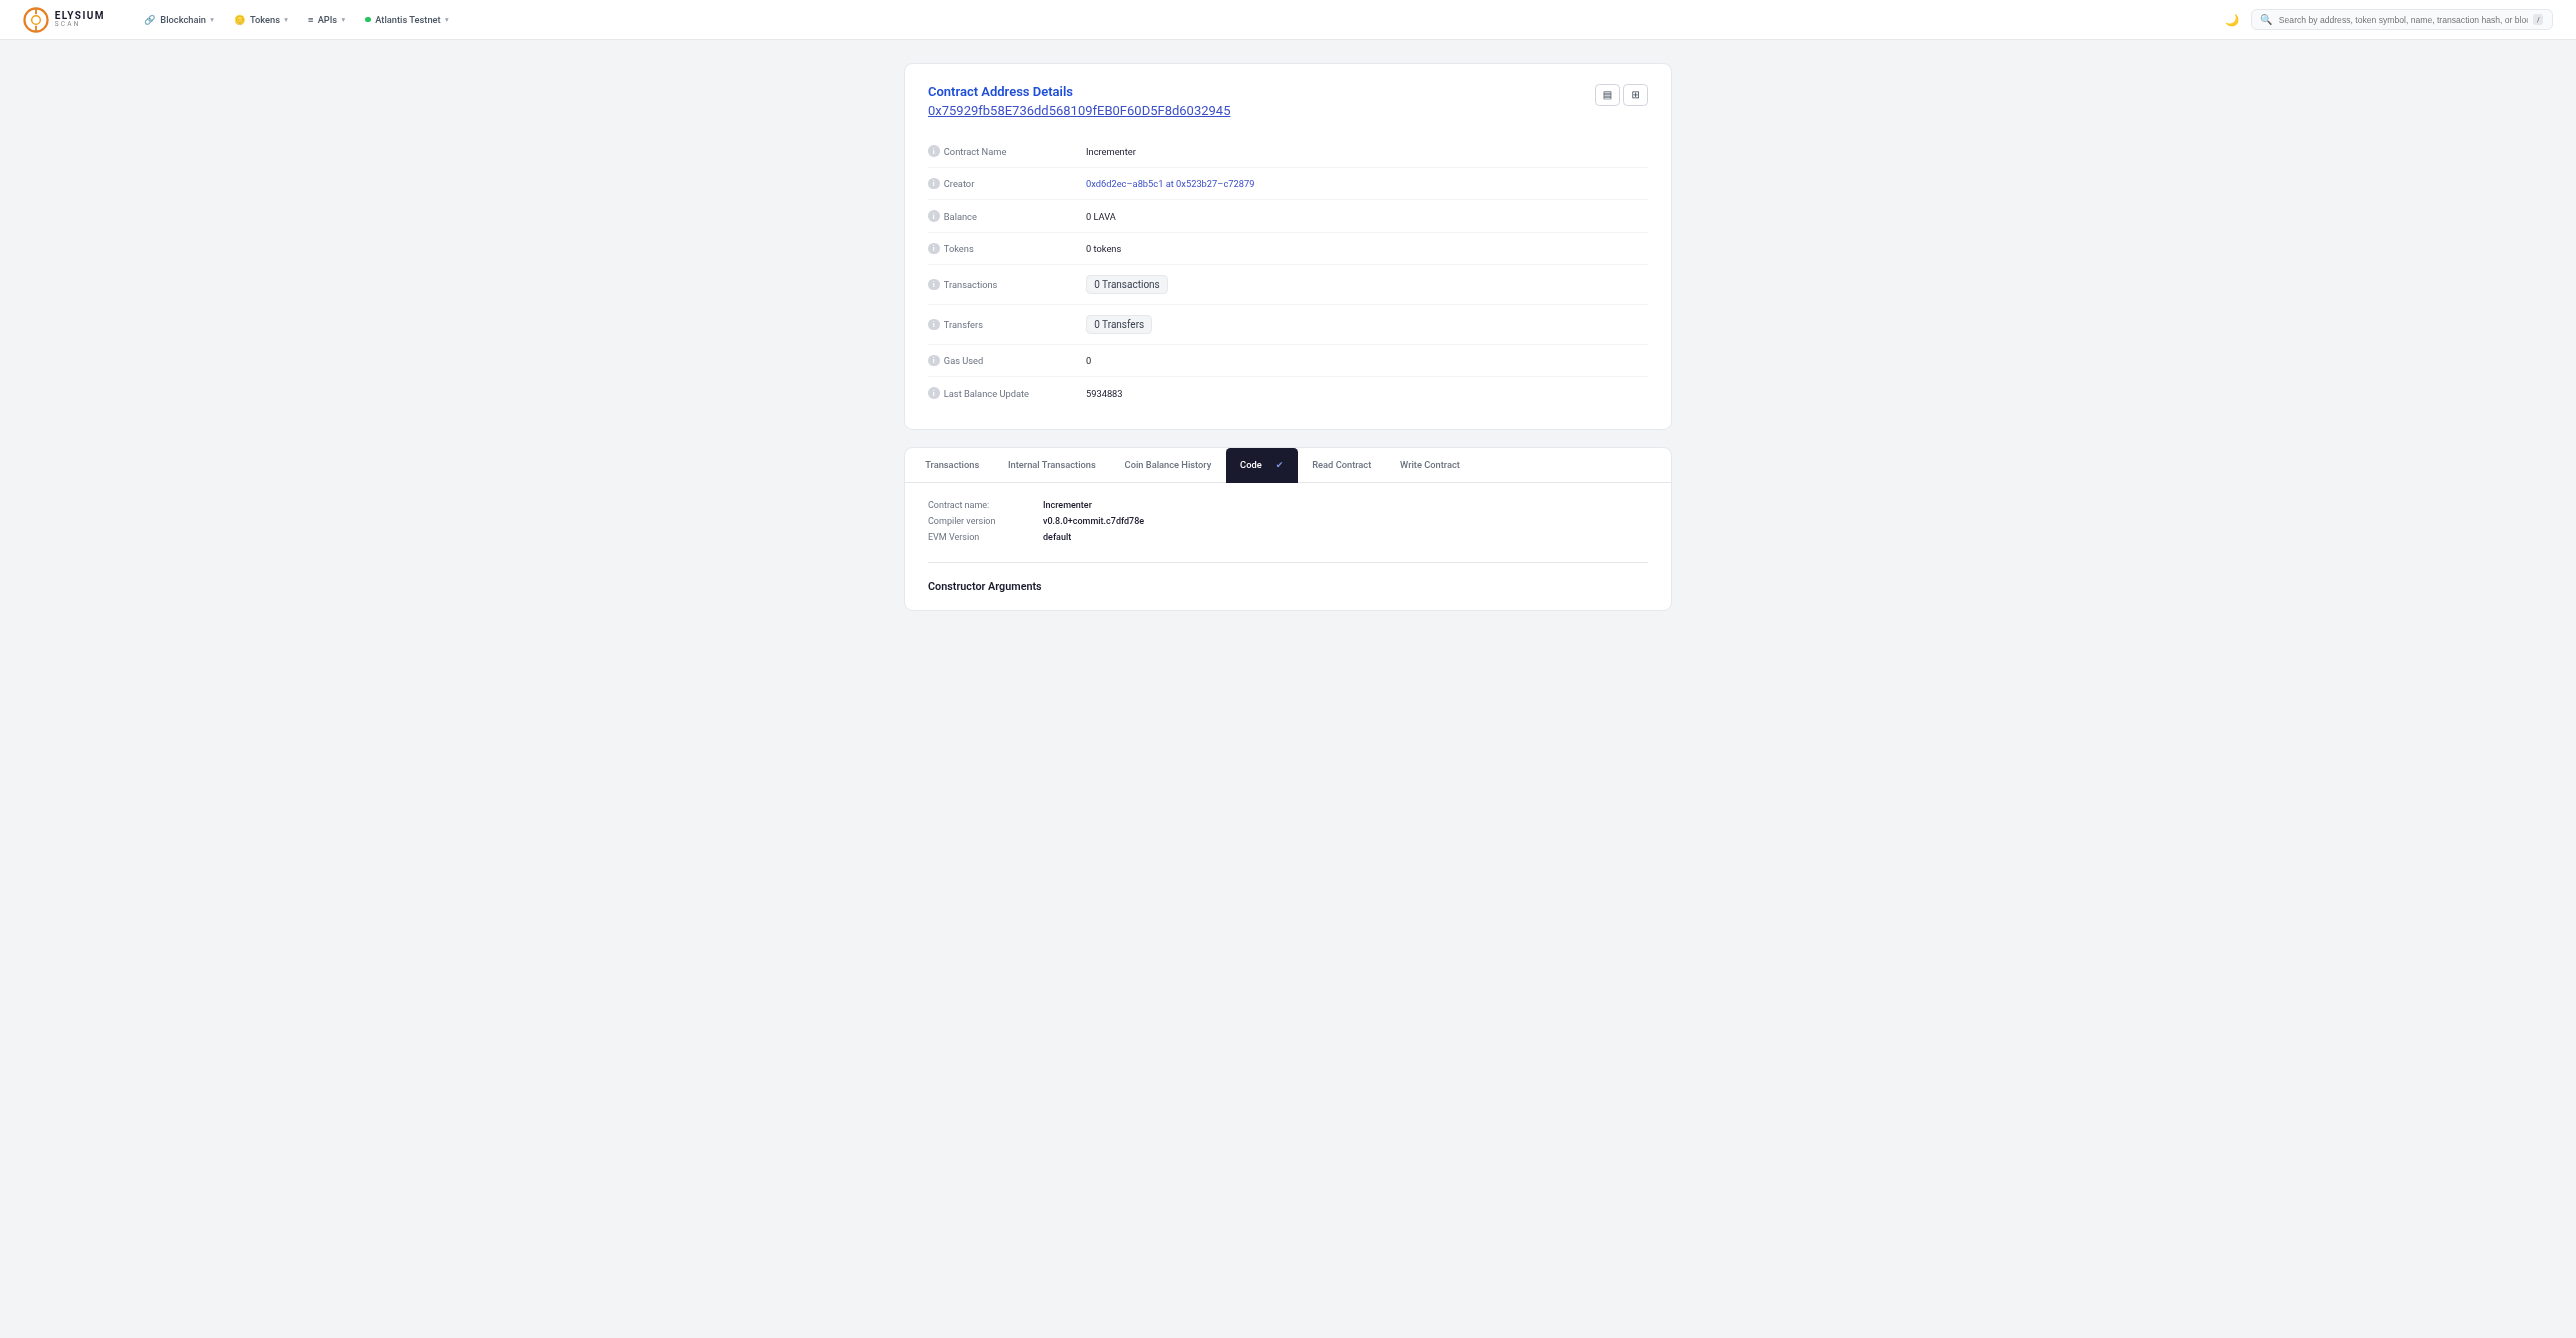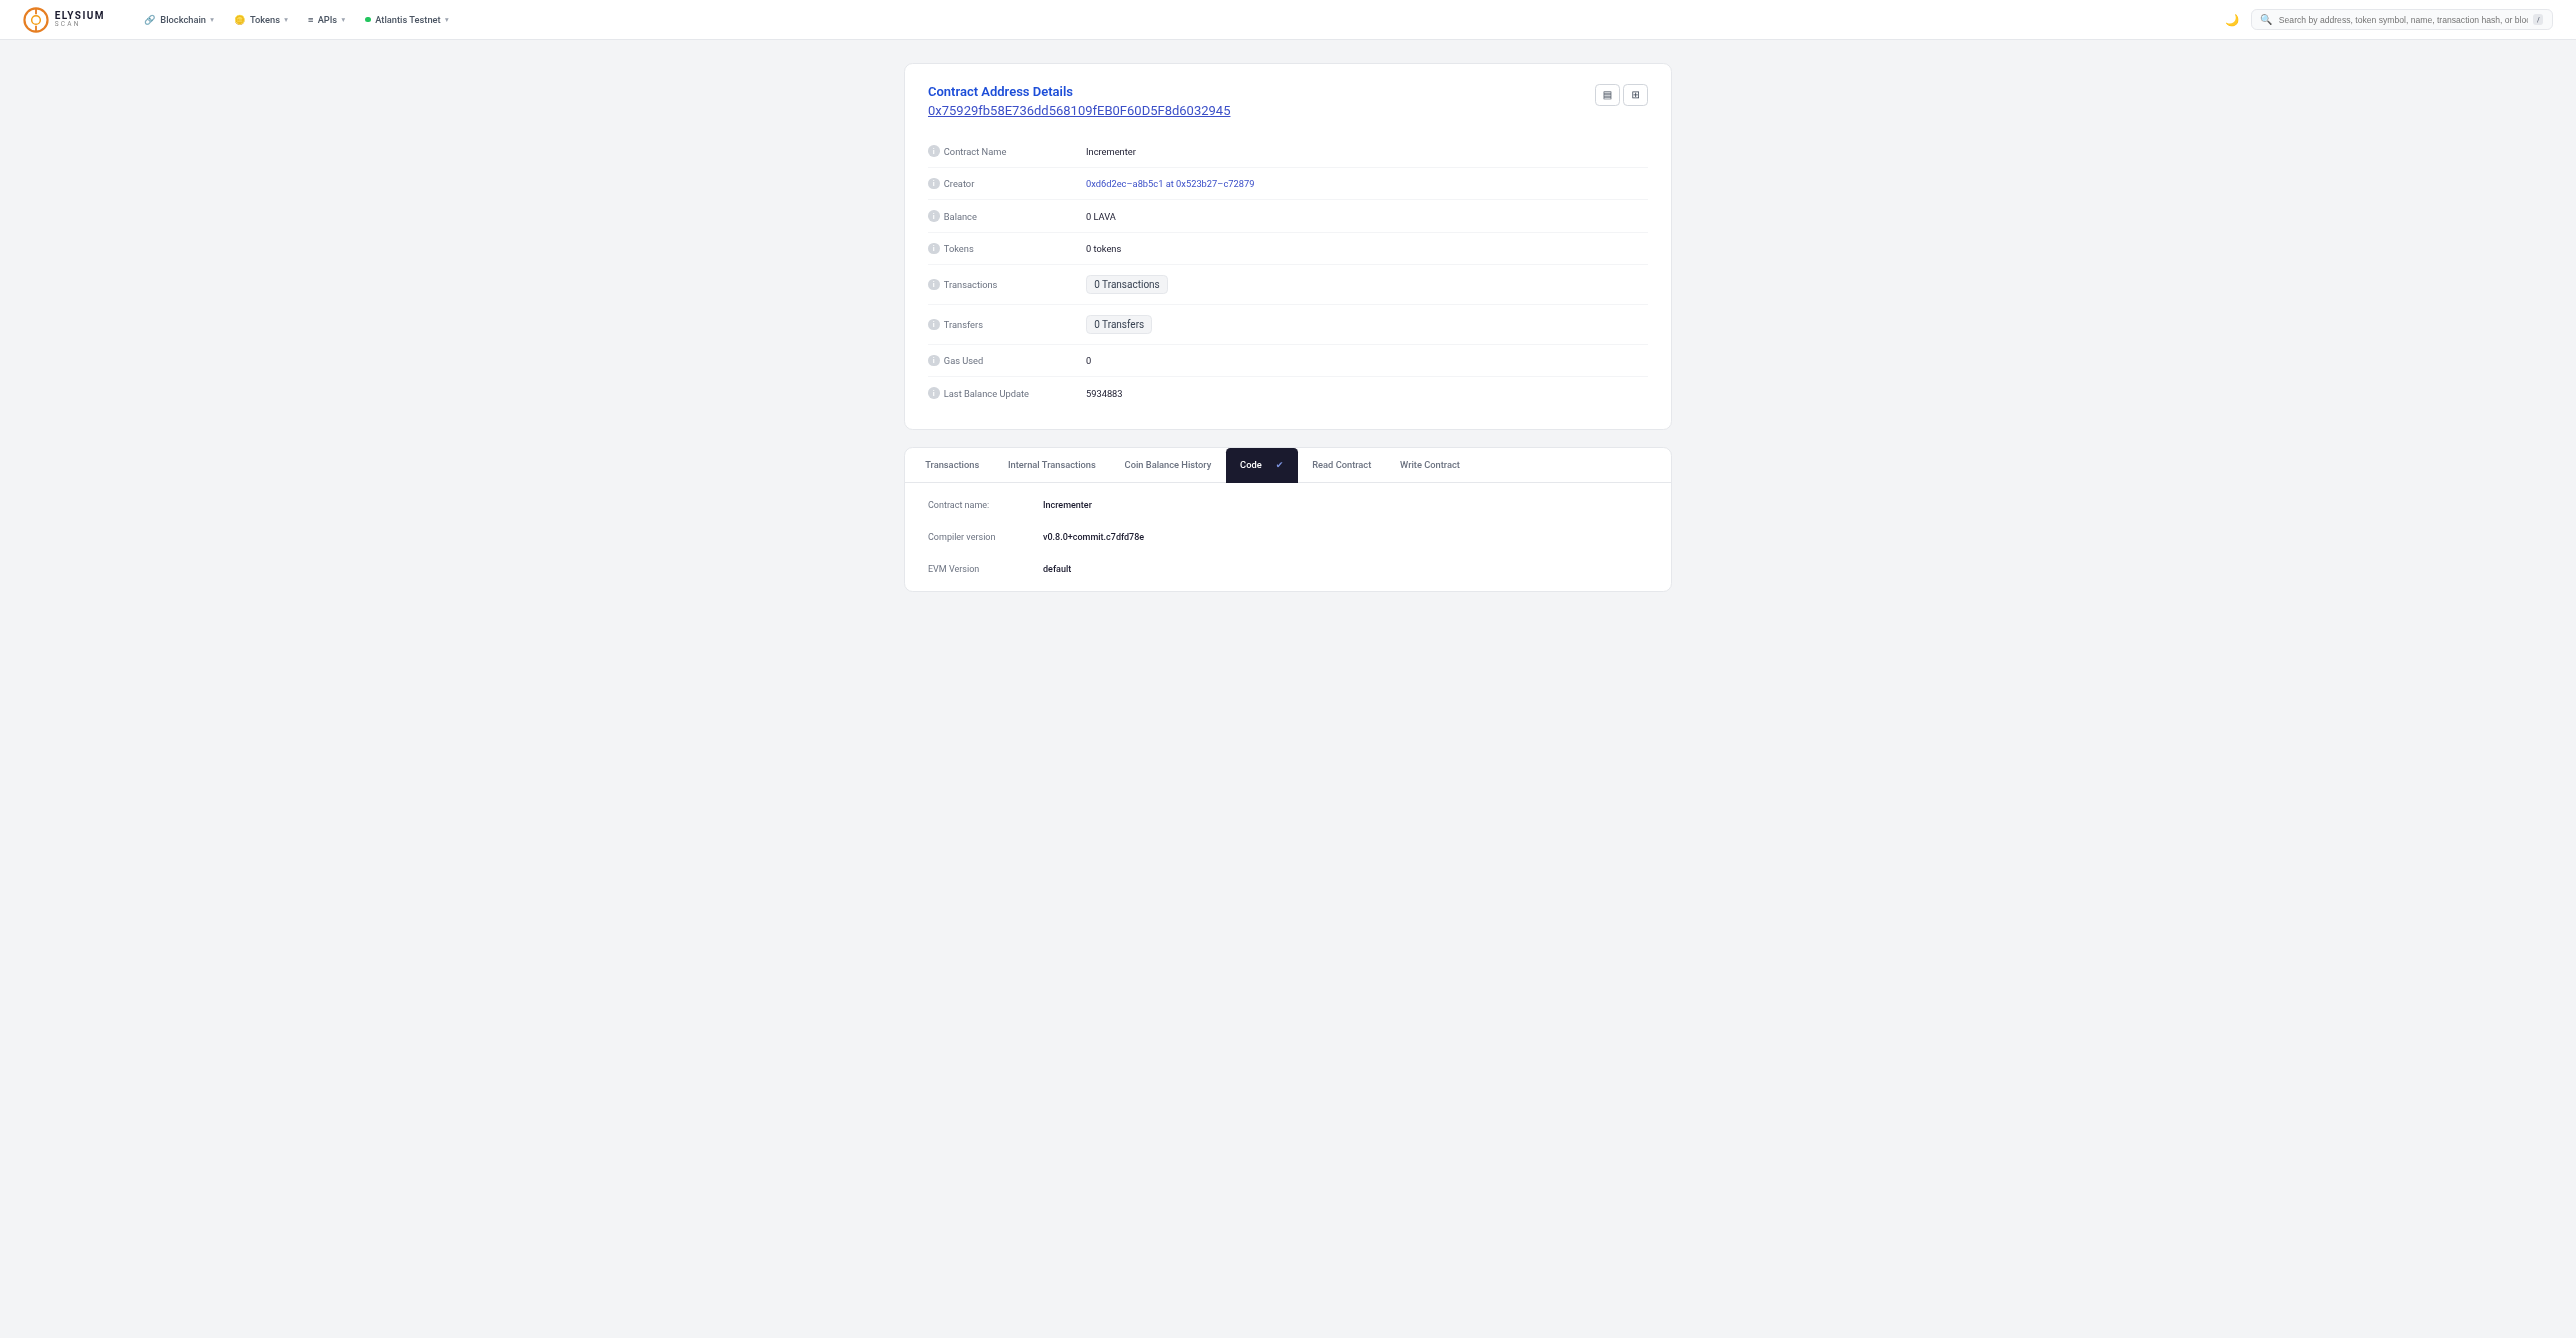--- a/index.html
+++ b/index.html
@@ -262,21 +262,21 @@
       padding: 17px 23px;
     }
     .code-info-grid {
       display: grid;
       grid-template-columns: 1fr 1fr;
       gap: 0;
     }
     .code-info-col {
       display: flex;
       flex-direction: column;
-      gap: 22px;
+      gap: 6px;
     }
     .code-info-row {
       display: flex;
       align-items: flex-start;
       gap: 0;
     }
     .code-info-label {
       color: #6b7280;
       font-size: 9px;
       width: 115px;
@@ -463,17 +463,18 @@
             <span class="code-info-value">v0.8.0+commit.c7dfd78e</span>
           </div>
           <div class="code-info-row">
             <span class="code-info-label">EVM Version</span>
             <span class="code-info-value">default</span>
           </div>
         </div>
 
       </div>
 
+      <div class="constructor-title">Constructor Arguments</div>
     </div>
   </div>
 
 </div>
 
 
 </body></html>

